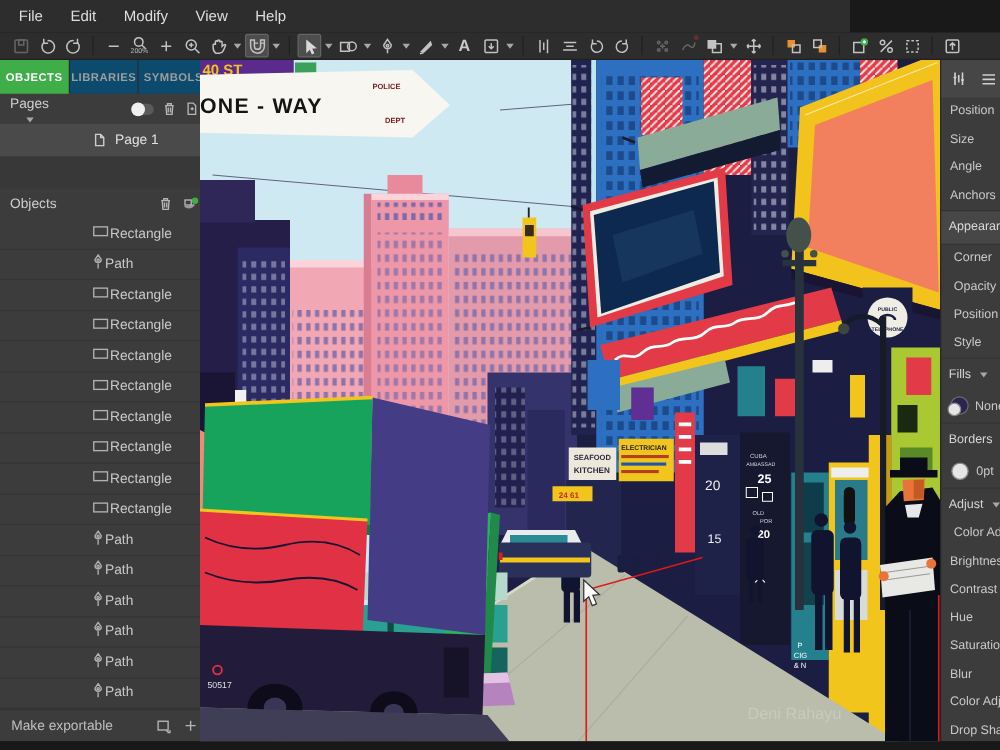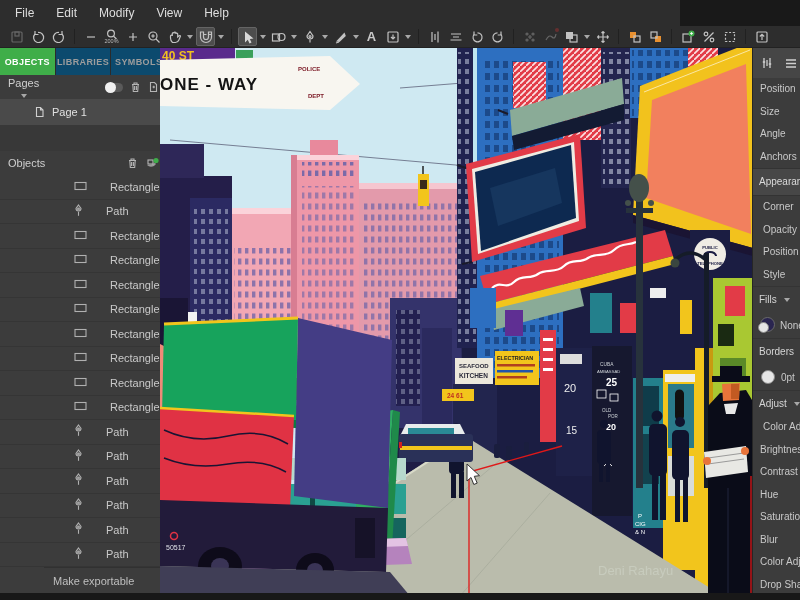--- a/index.html
+++ b/index.html
@@ -33,30 +33,30 @@
   .tab.active{background:#3fae49;color:#fff;}
   .panel-head{height:24px;display:flex;align-items:center;padding:0 8px;justify-content:space-between;
               color:#cfcfcf;font-size:11px;background:#3c3c3c;}
   .panel-head .hleft{display:flex;align-items:center;gap:5px;flex-direction:column;}
   .hicons{display:flex;align-items:center;gap:7px;}
   .hicons svg{stroke:#b5b5b5;fill:none;stroke-width:1.1;}
   .toggle{width:18px;height:9px;border-radius:5px;background:#5a5a5a;position:relative;}
   .toggle .knob{position:absolute;left:0;top:-1px;width:11px;height:11px;border-radius:50%;background:#f0f0f0;}
   .pages-body{height:52px;background:#383838;}
   .page-item{height:26px;background:#4a4a4a;display:flex;align-items:center;gap:7px;
-             padding-left:34px;color:#e0e0e0;font-size:11px;}
+             padding-left:34px;color:#e0e0e0;font-size:11px;justify-content:center;}
   .page-item svg{stroke:#cfcfcf;fill:none;stroke-width:1.1;}
   .obj-list{height:392px;overflow:hidden;position:relative;background:#3c3c3c;}
-  .obj-row{height:24.5px;display:flex;align-items:center;gap:23px;padding-left:74px;
+  .obj-row{height:24.5px;display:flex;align-items:center;gap:1px;padding-left:74px;
            border-bottom:1px solid #353535;color:#c9c9c9;font-size:11px;box-sizing:border-box;}
   .obj-row svg{stroke:#b0b0b0;fill:none;stroke-width:1.1;flex:none;}
   .scroll-thumb{position:absolute;right:1px;bottom:6px;width:3px;height:12px;background:#787878;border-radius:2px;}
   .export-bar{position:absolute;left:0;bottom:0;width:100%;height:26px;background:#3c3c3c;border-top:1px solid #313131;
               display:flex;align-items:center;justify-content:space-between;padding:0 9px;box-sizing:border-box;
-              color:#bfbfbf;font-size:11px;margin-left:44px;}
+              color:#bfbfbf;font-size:11px;}
   .export-bar .hicons{gap:9px;}
   
   .right-panel{position:absolute;left:752px;top:48px;width:48px;height:545px;background:#3c3c3c;
                border-left:1px solid #262626;box-sizing:border-box;overflow:hidden;}
   .rp-head{height:30px;background:#464646;display:flex;align-items:center;gap:10px;padding-left:7px;}
   .rp-head svg{stroke:#d0d0d0;fill:none;stroke-width:1.3;}
   .rp-row{height:22.5px;line-height:22.5px;padding-left:7px;color:#c9c9c9;font-size:10px;white-space:nowrap;}
   .rp-row.indent{padding-left:10px;}
   .rp-section{height:26px;line-height:26px;padding-left:6px;background:#474747;color:#dadada;
               font-size:10px;white-space:nowrap;border-top:1px solid #333;border-bottom:1px solid #333;}

